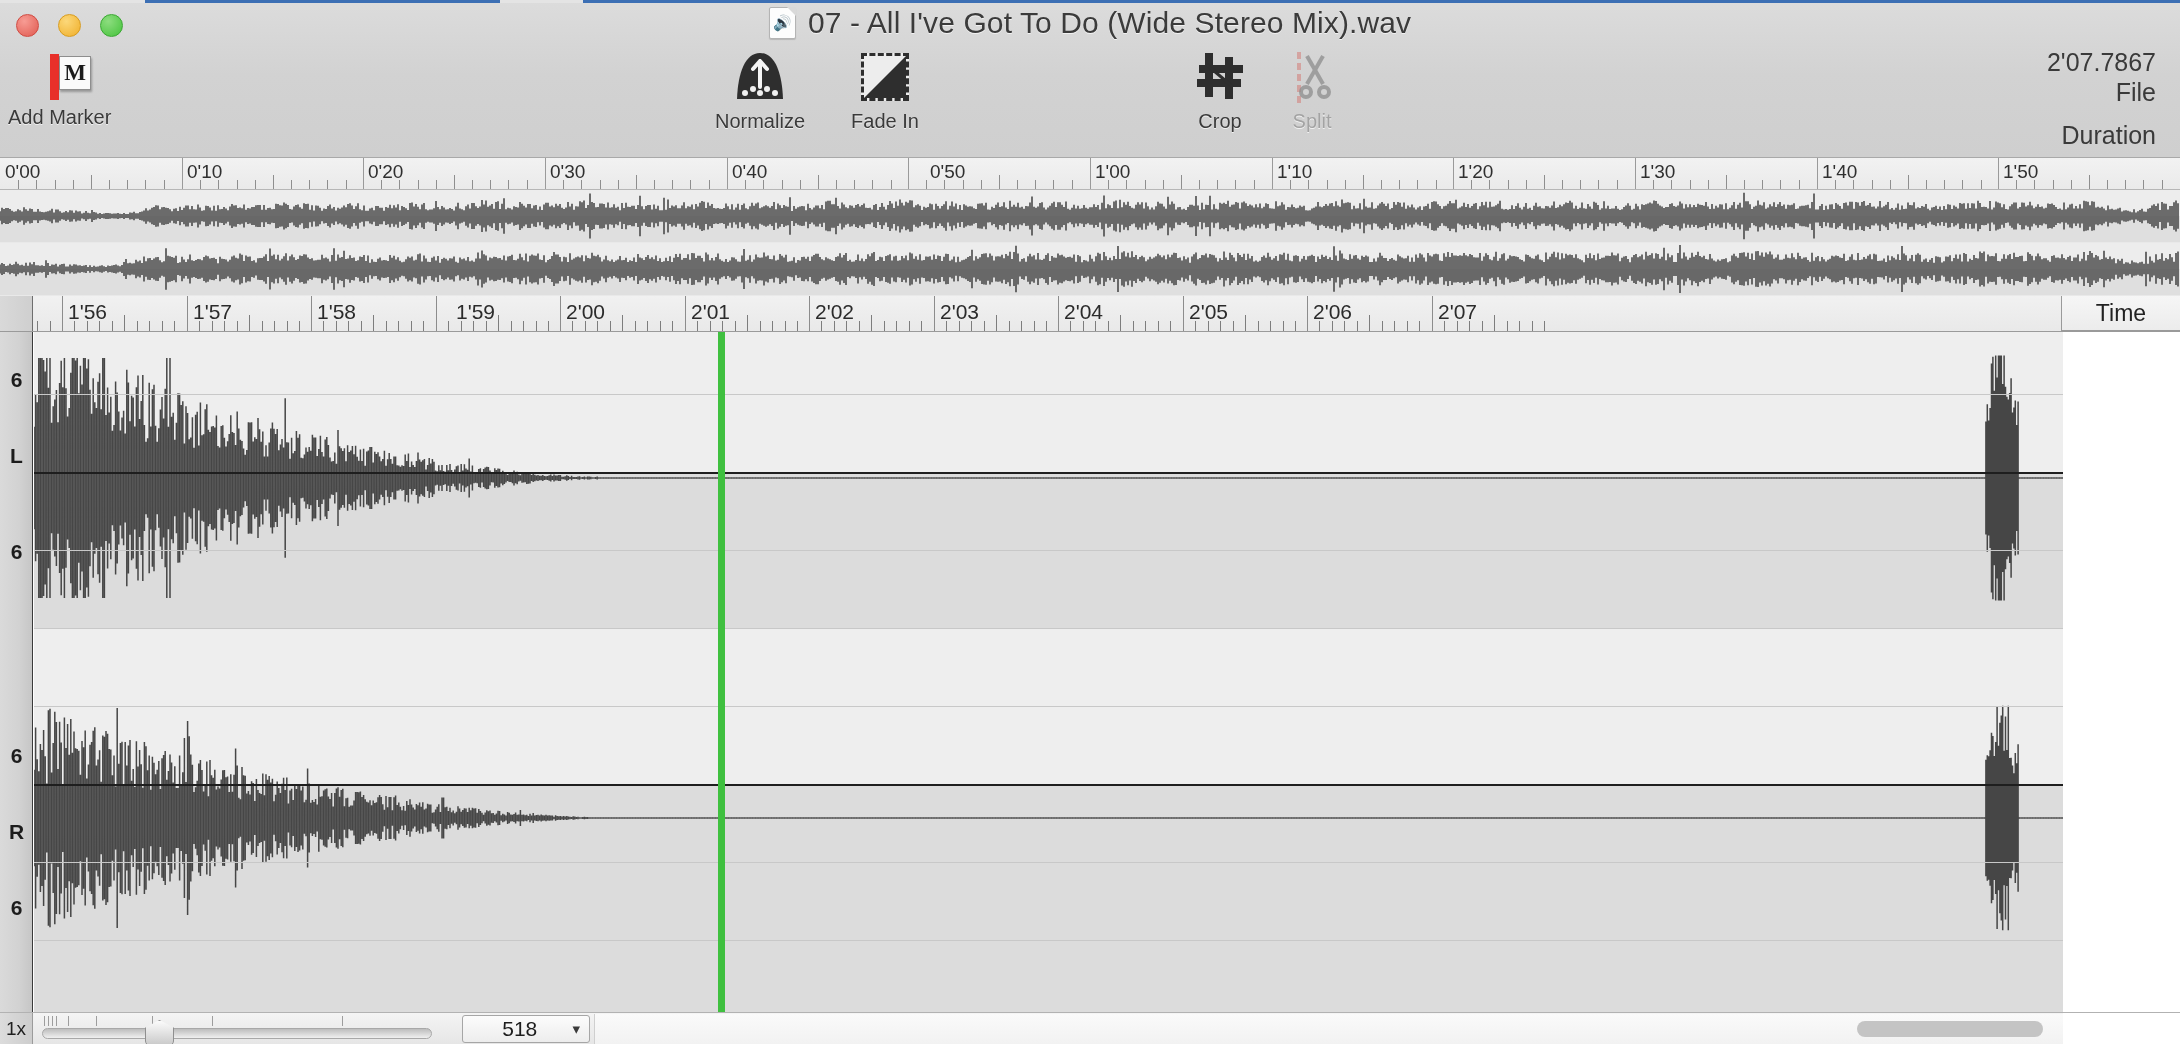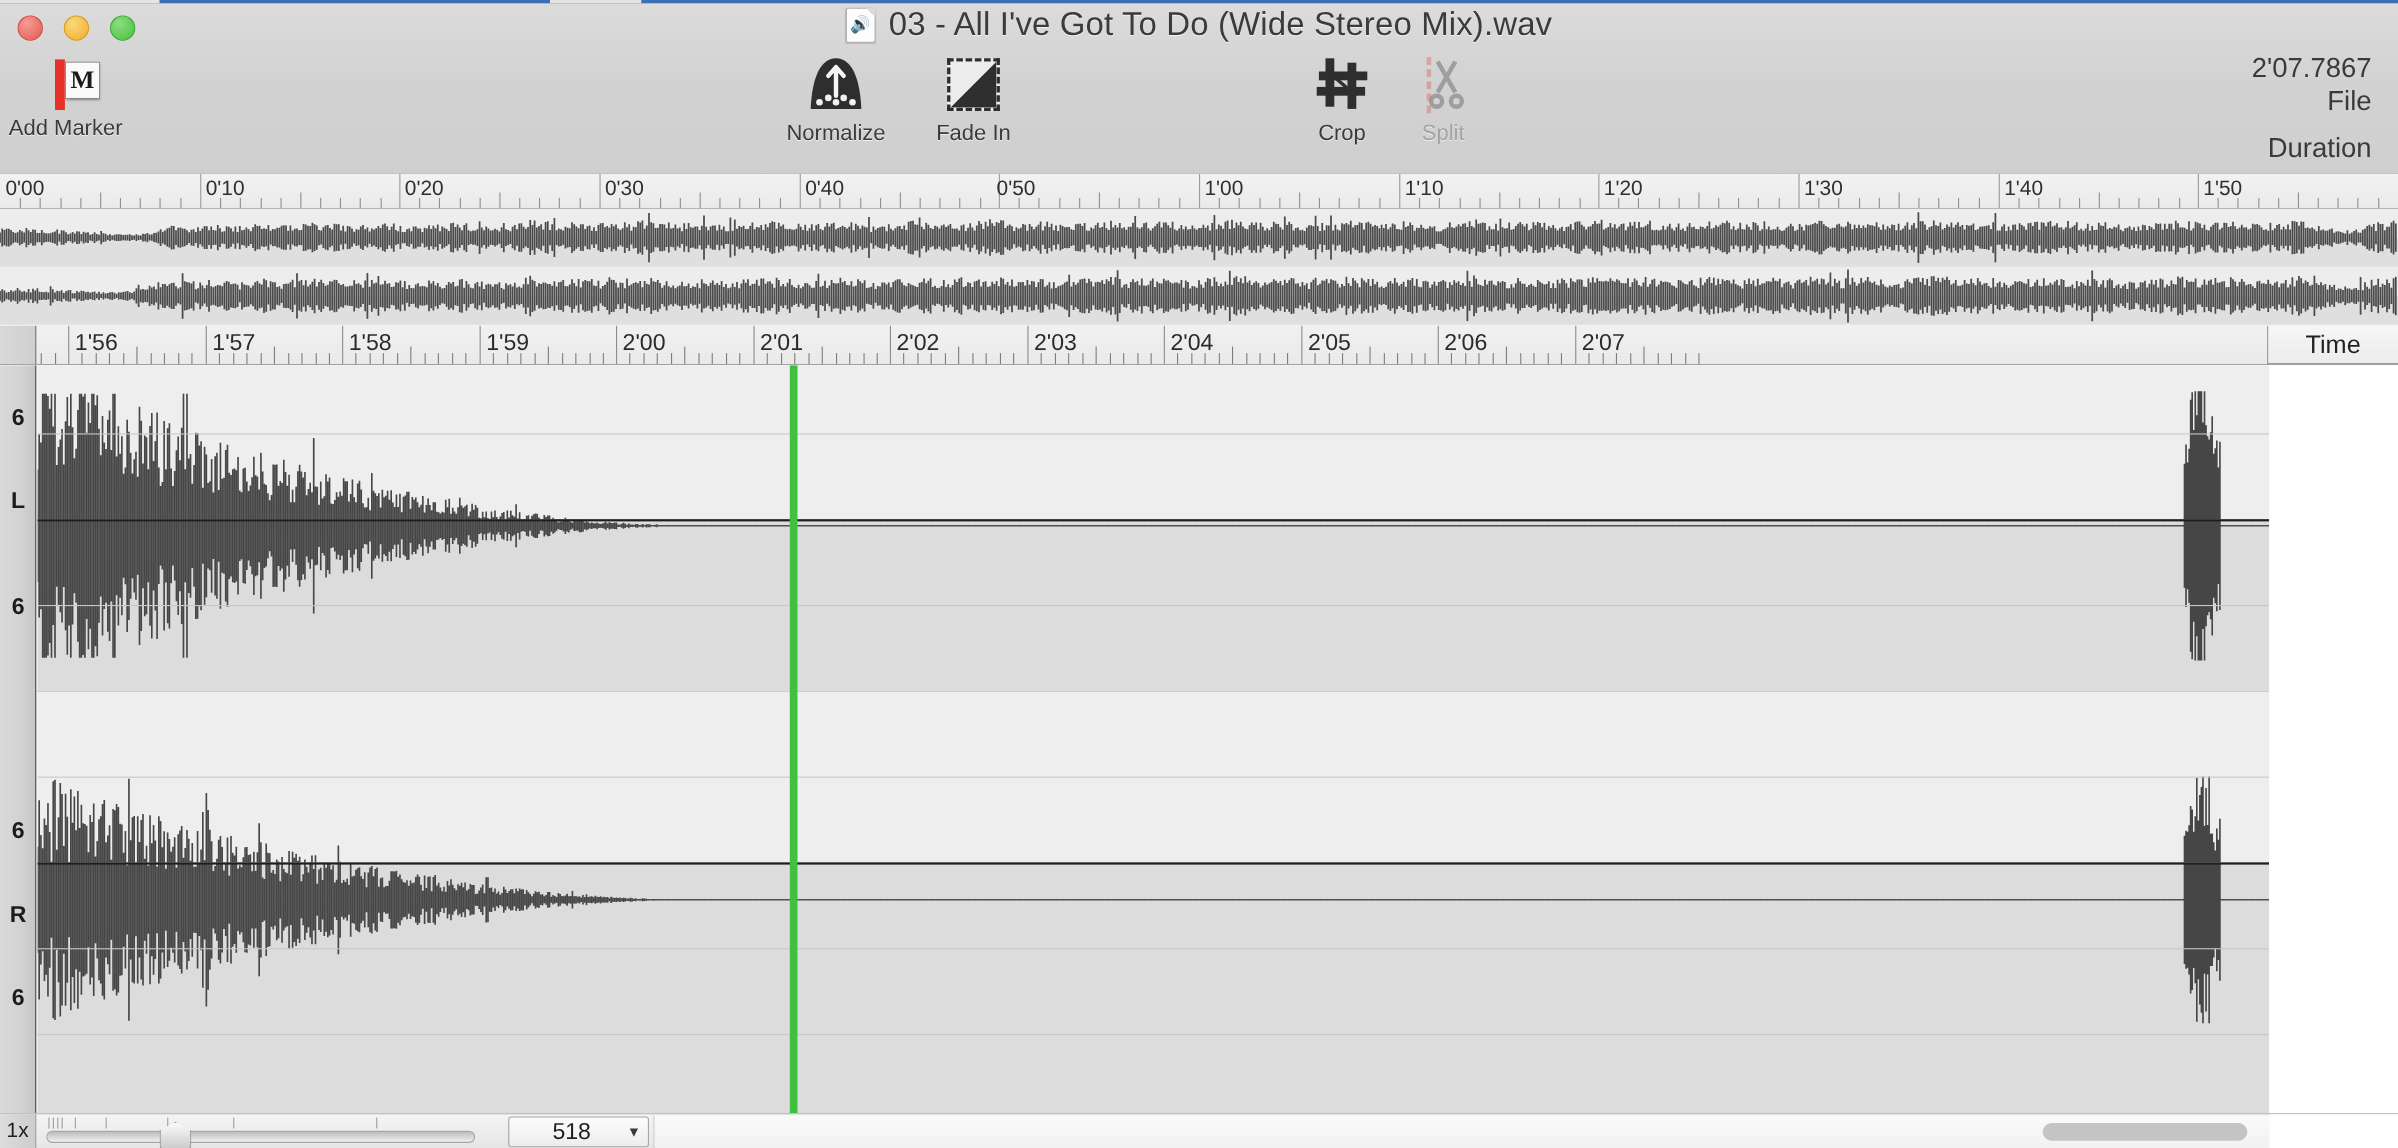--- a/index.html
+++ b/index.html
@@ -262,21 +262,21 @@
     <div class="traffic">
       <div class="tl red"></div>
       <div class="tl yellow"></div>
       <div class="tl green"></div>
     </div>
 
     <div class="wintitle">
       <div class="docicon">
         <span class="glyph">🔊</span>
       </div>
-      <div class="ttl">03 - All I've Got To Do (Wide Stereo Mix).wav</div>
+      <div class="ttl">07 - All I've Got To Do (Wide Stereo Mix).wav</div>
     </div>
 
     <div class="toolitem" id="add-marker">
       <div class="icon">
         <div class="flagicon">
           <div class="pole"></div>
           <div class="cloth">M</div>
         </div>
       </div>
       <div class="lbl">Add Marker</div>
@@ -401,21 +401,21 @@
       <div class="minor" style="left: 745px; height: 9px;"></div>
       <div class="minor" style="left: 763px; height: 9px;"></div>
       <div class="minor" style="left: 782px; height: 9px;"></div>
       <div class="minor" style="left: 800px; height: 9px;"></div>
       <div class="minor" style="left: 818px; height: 14px;"></div>
       <div class="minor" style="left: 836px; height: 9px;"></div>
       <div class="minor" style="left: 854px; height: 9px;"></div>
       <div class="minor" style="left: 872px; height: 9px;"></div>
       <div class="minor" style="left: 891px; height: 9px;"></div>
       <div class="major" style="left: 908px;"></div>
-      <div class="lab" style="left: 901px; text-align: center;">0'50</div>
+      <div class="lab" style="left: 925px; text-align: center;">0'50</div>
       <div class="minor" style="left: 926px; height: 9px;"></div>
       <div class="minor" style="left: 944px; height: 9px;"></div>
       <div class="minor" style="left: 963px; height: 9px;"></div>
       <div class="minor" style="left: 981px; height: 9px;"></div>
       <div class="minor" style="left: 999px; height: 14px;"></div>
       <div class="minor" style="left: 1017px; height: 9px;"></div>
       <div class="minor" style="left: 1035px; height: 9px;"></div>
       <div class="minor" style="left: 1053px; height: 9px;"></div>
       <div class="minor" style="left: 1072px; height: 9px;"></div>
       <div class="major" style="left: 1090px;"></div>
@@ -531,21 +531,21 @@
       <div class="minor" style="left: 323px; height: 10px;"></div>
       <div class="minor" style="left: 336px; height: 10px;"></div>
       <div class="minor" style="left: 348px; height: 10px;"></div>
       <div class="minor" style="left: 361px; height: 10px;"></div>
       <div class="minor" style="left: 373px; height: 16px;"></div>
       <div class="minor" style="left: 386px; height: 10px;"></div>
       <div class="minor" style="left: 398px; height: 10px;"></div>
       <div class="minor" style="left: 411px; height: 10px;"></div>
       <div class="minor" style="left: 423px; height: 10px;"></div>
       <div class="major" style="left: 436px;"></div>
-      <div class="lab" style="left: 436px;">1'59</div>
+      <div class="lab" style="left: 450px;">1'59</div>
       <div class="minor" style="left: 448px; height: 10px;"></div>
       <div class="minor" style="left: 461px; height: 10px;"></div>
       <div class="minor" style="left: 473px; height: 10px;"></div>
       <div class="minor" style="left: 486px; height: 10px;"></div>
       <div class="minor" style="left: 498px; height: 16px;"></div>
       <div class="minor" style="left: 511px; height: 10px;"></div>
       <div class="minor" style="left: 523px; height: 10px;"></div>
       <div class="minor" style="left: 536px; height: 10px;"></div>
       <div class="minor" style="left: 548px; height: 10px;"></div>
       <div class="major" style="left: 560px;"></div>

